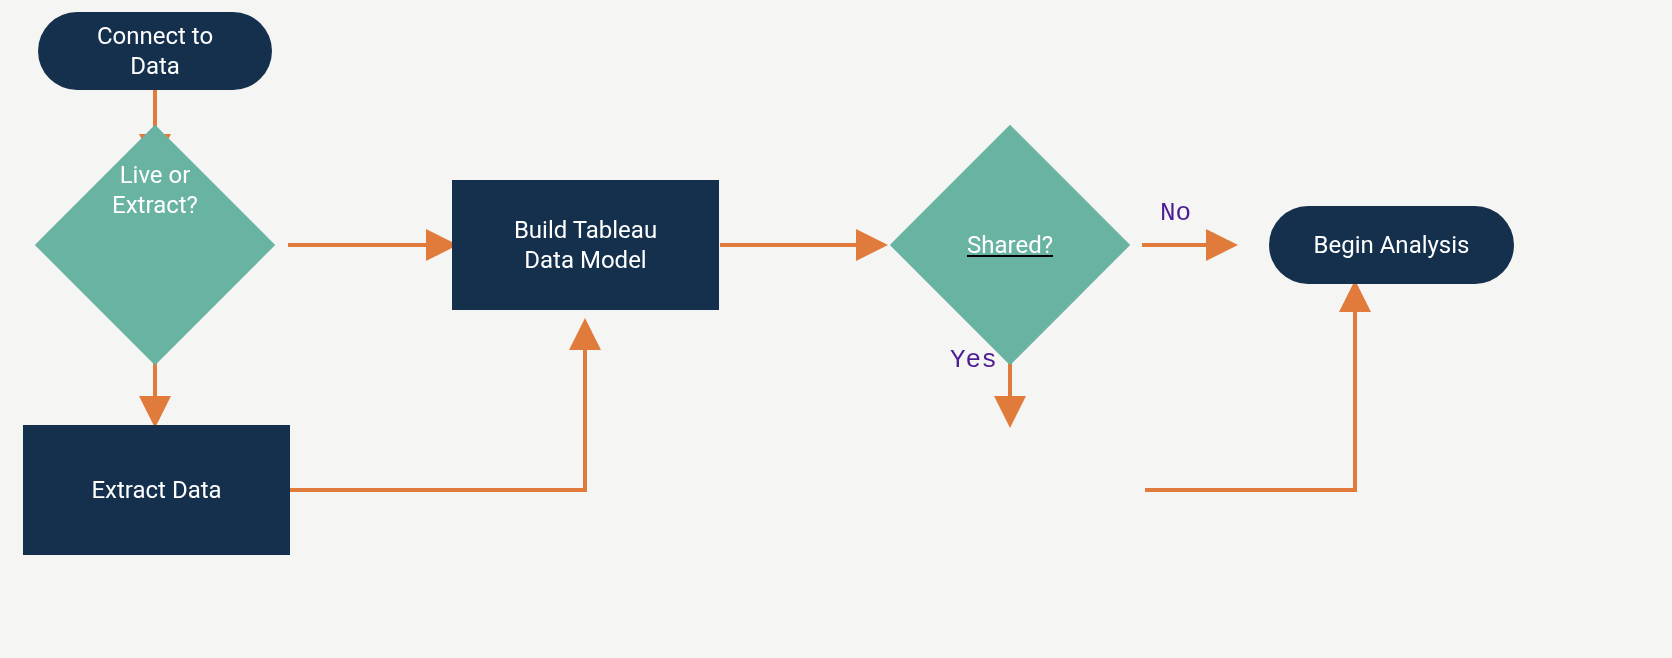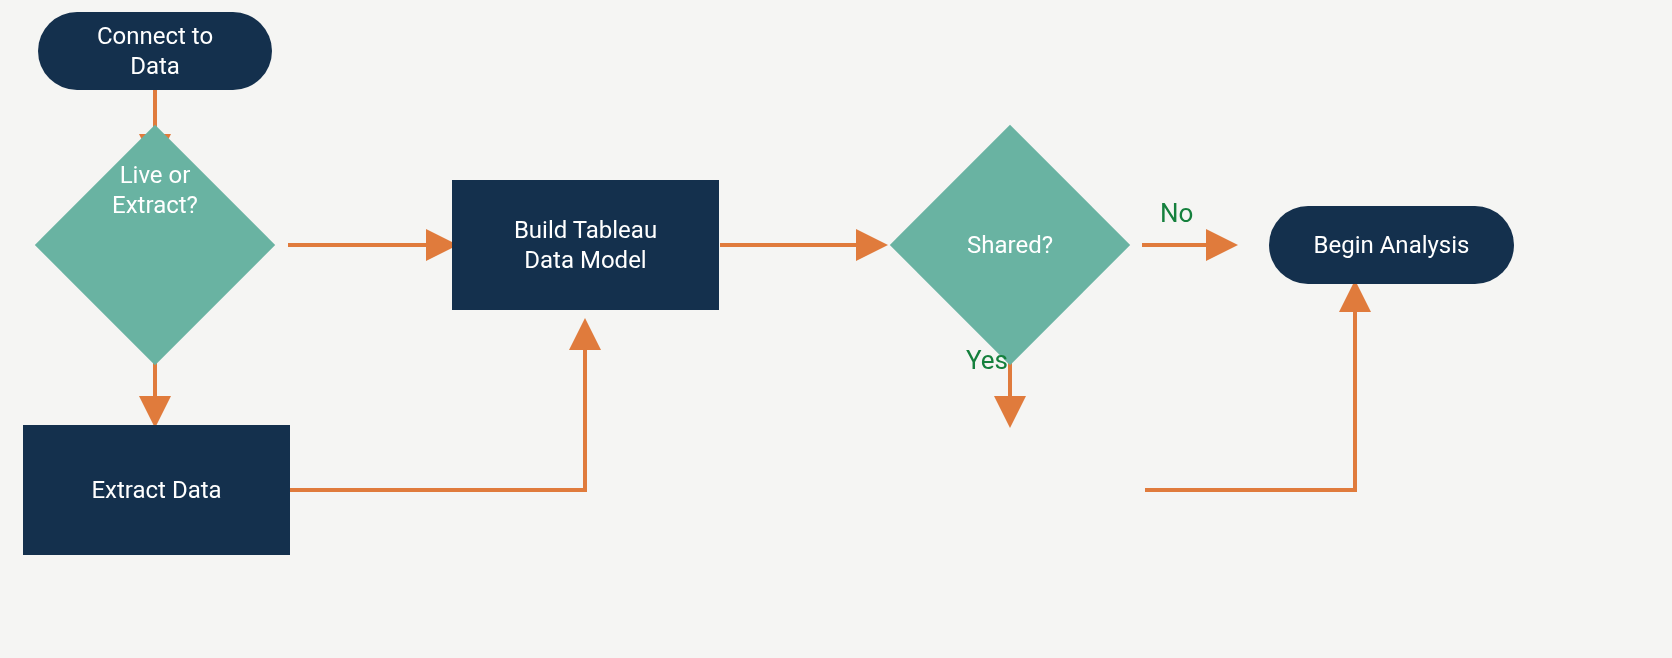--- a/index.html
+++ b/index.html
@@ -40,22 +40,23 @@
   .diamond-label {
     position: relative;
     z-index: 2;
     color: #ffffff;
     font-size: 24px;
     text-align: center;
     line-height: 1.25;
   }
   .edge-label {
     position: absolute;
-    color: #15803d;
+    color: #4c1d95;
     font-size: 26px;
+    font-family: Liberation Mono, monospace;
   }
   svg.edges {
     position: absolute;
     inset: 0;
     width: 1672px;
     height: 658px;
     pointer-events: none;
   }
 </style>
 </head>
@@ -100,25 +101,25 @@
     </div>
   </div>
 
   <div class="node rect" style="left:452px; top:180px; width:267px; height:130px; white-space:pre-line;">Build Tableau
 Data Model</div>
 
   <div class="node rect" style="left:23px; top:425px; width:267px; height:130px;">Extract Data</div>
 
   <div class="diamond-wrap" style="left:878px; top:160px; width:264px; height:170px;">
     <div style="position:absolute; left:50%; top:50%; width:170px; height:170px; transform:translate(-50%,-50%) rotate(45deg); background:#69b3a2;"></div>
-    <div style="position:absolute; inset:0; display:flex; align-items:center; justify-content:center;">
+    <div style="position:absolute; inset:0; display:flex; align-items:center; justify-content:center;text-decoration:underline;">
       <div class="diamond-label">Shared?</div>
     </div>
   </div>
 
 
   <div class="node pill" style="left:1269px; top:206px; width:245px; height:78px;">Begin Analysis</div>
 
   <div class="edge-label" style="left:1160px; top:198px;">No</div>
 
-  <div class="edge-label" style="left:950px; top:345px;margin-left:16px;">Yes</div>
+  <div class="edge-label" style="left:950px; top:345px;">Yes</div>
 
 </div>
 
 </body></html>

